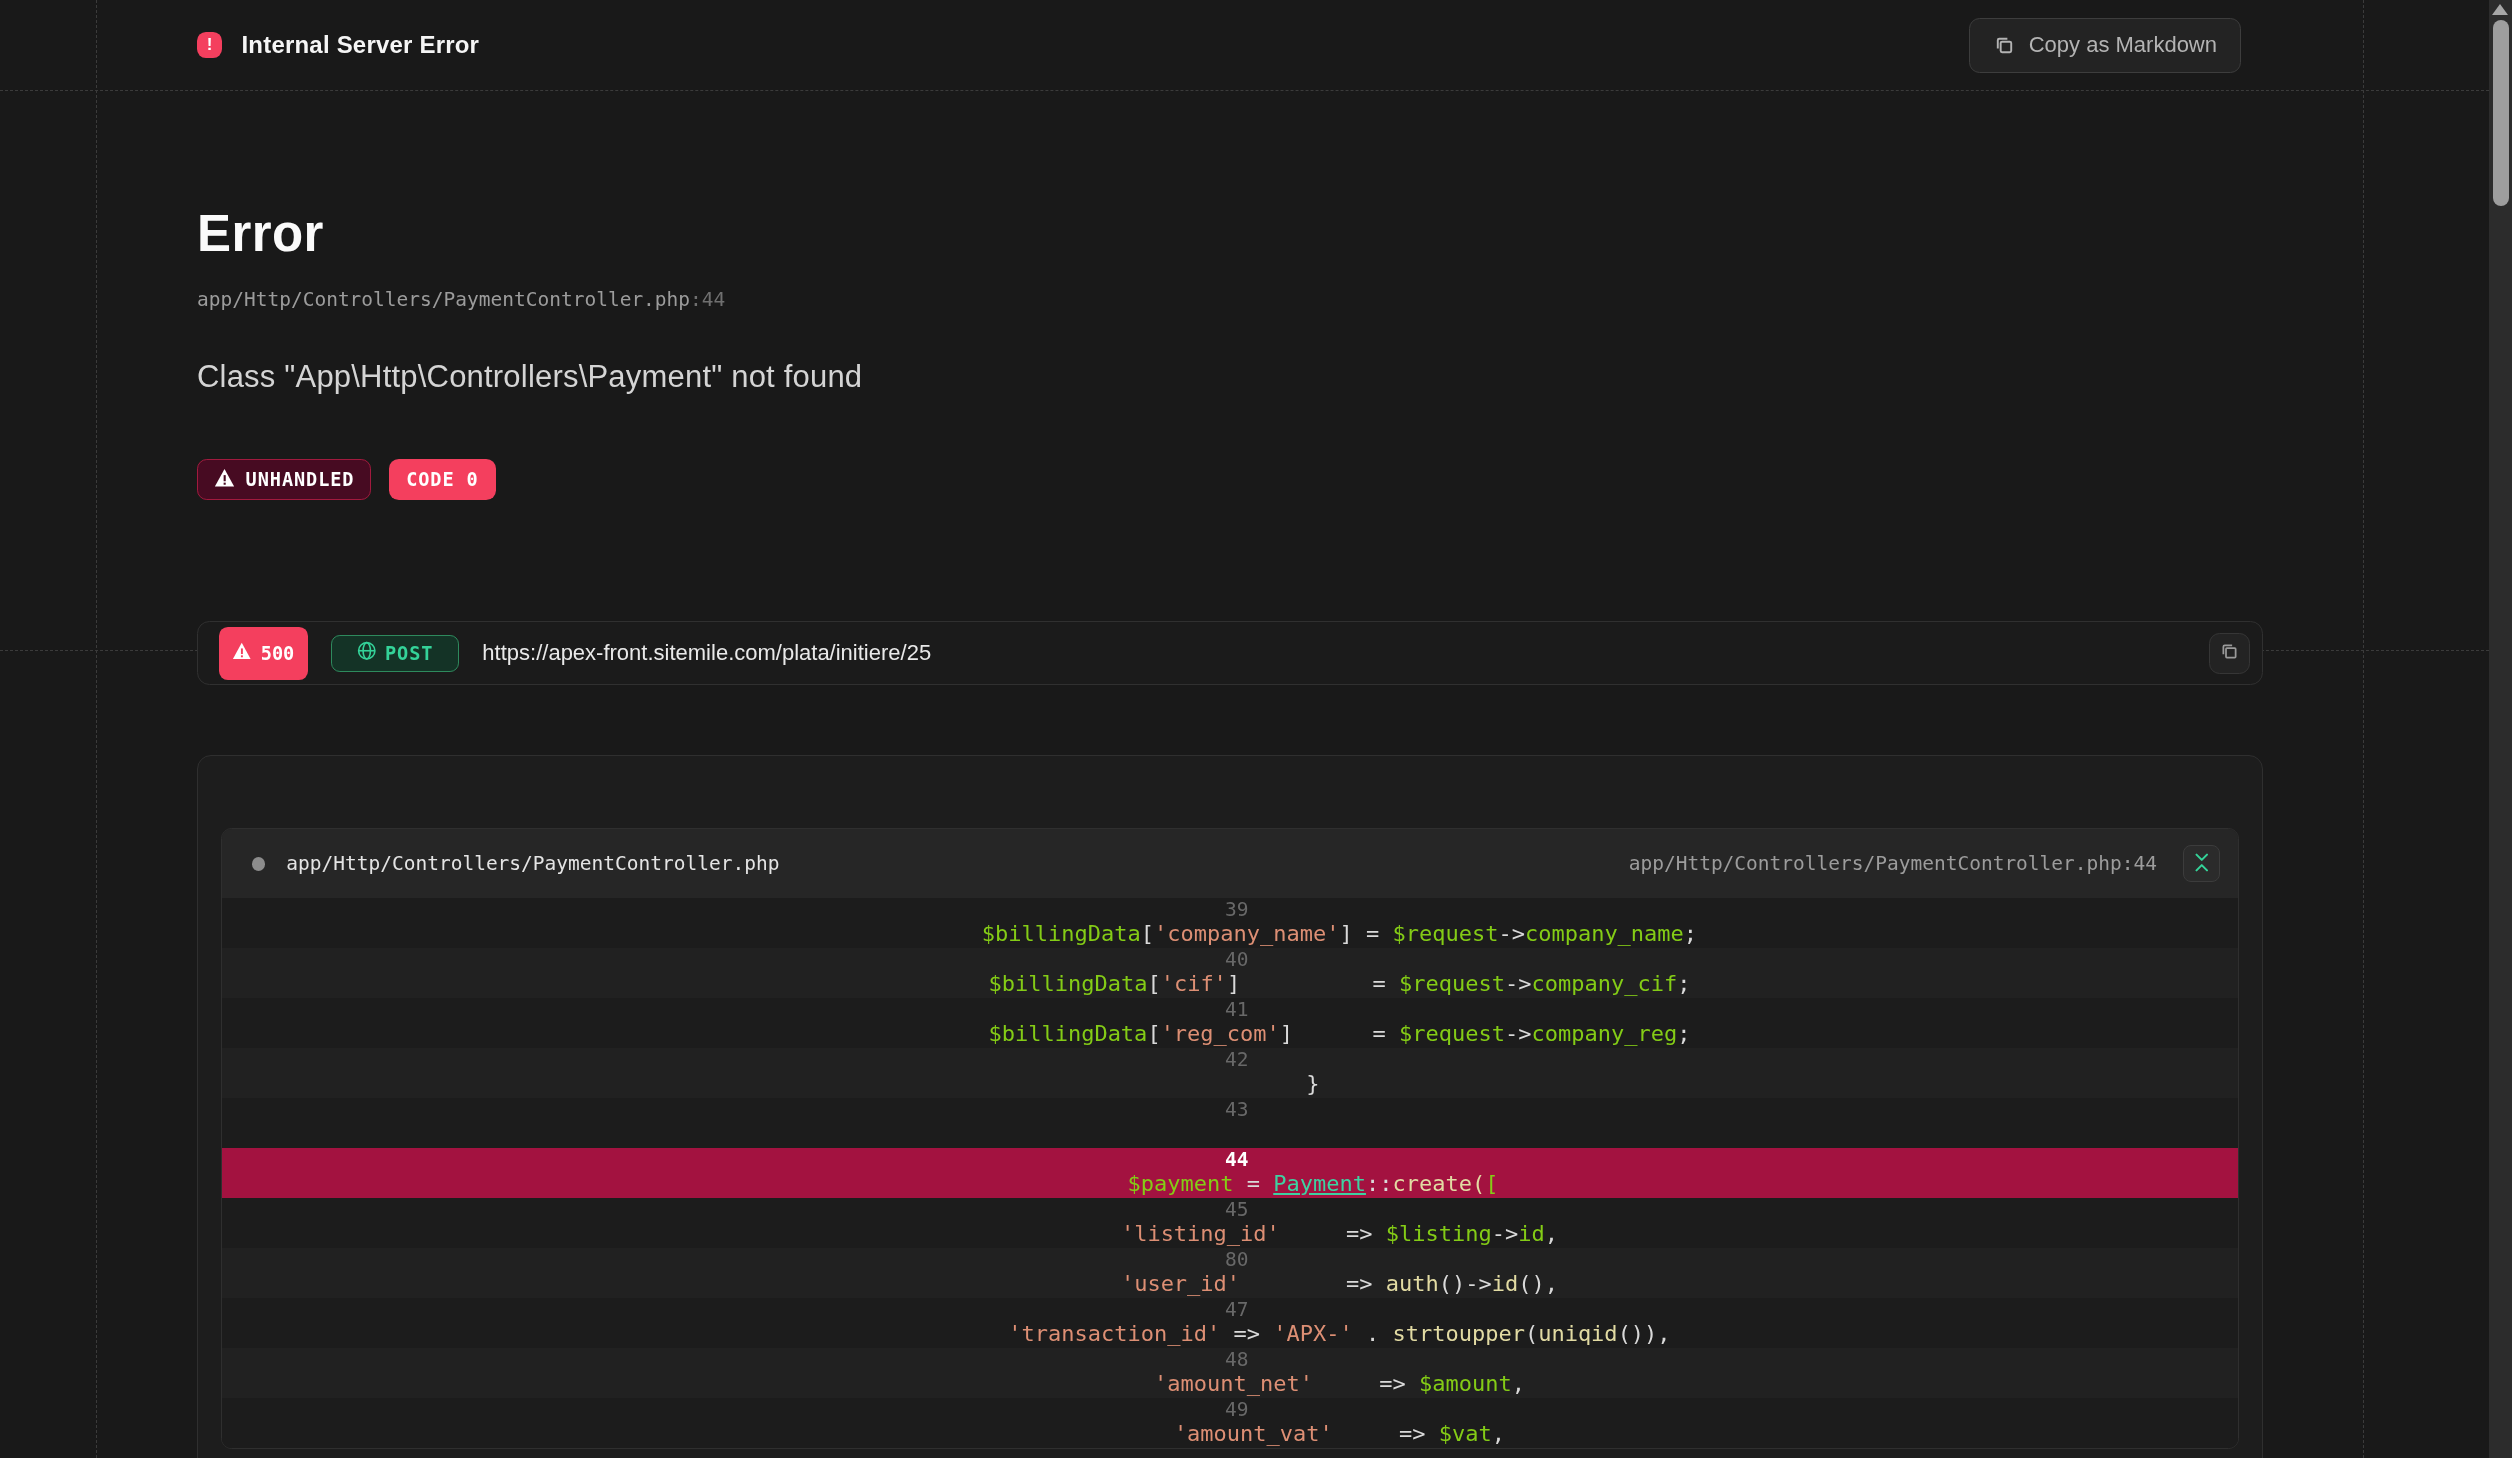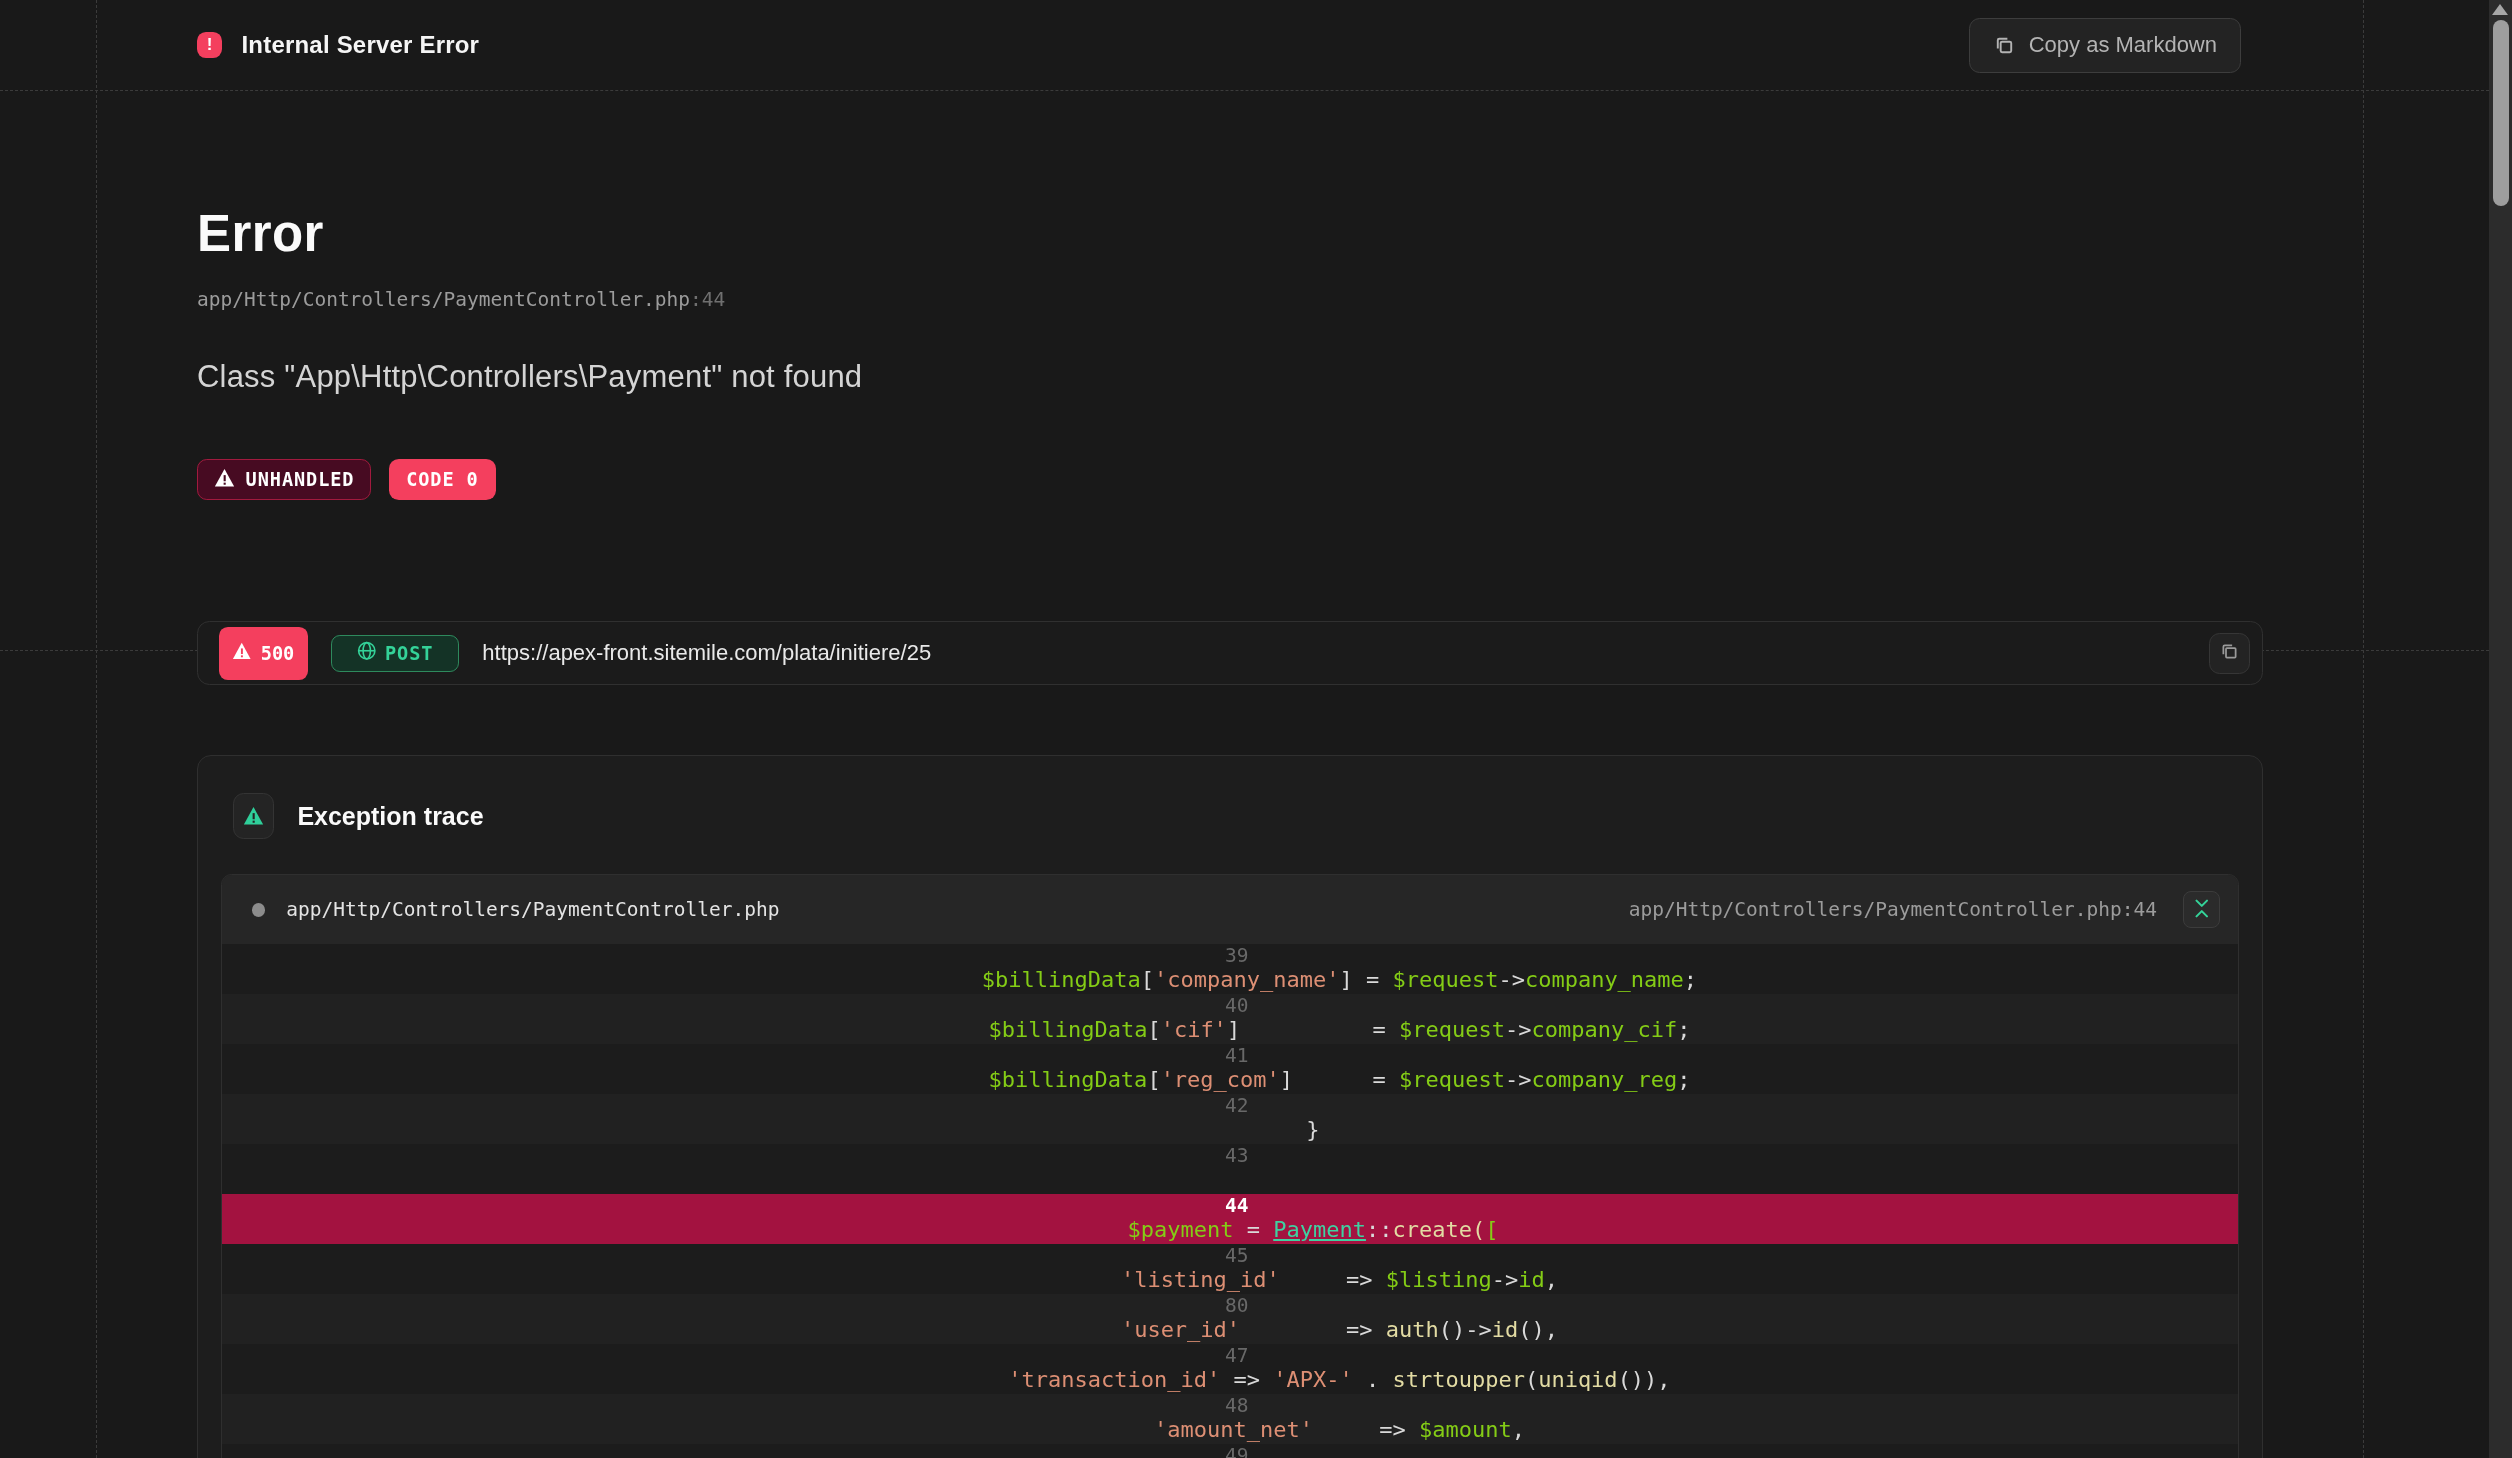--- a/index.html
+++ b/index.html
@@ -219,30 +219,20 @@
       <span>
         <svg width="21" height="21" viewBox="0 0 24 24" fill="none" stroke="#9a9a9a" stroke-width="2">
           <rect x="8" y="8" width="11" height="11" rx="1"></rect>
           <path d="M5 15V6.5A1.5 1.5 0 0 1 6.5 5H15"></path>
         </svg>
       </span>
     </button>
   </div>
 
   <div class="trace-card">
-    <div class="trace-header">
-      <div class="trace-icon-box">
-        <svg width="21" height="19.5" viewBox="0 0 24 22">
-          <path d="M12 1 L23 21 H1 Z" fill="#2fcf9a"></path>
-          <rect x="11" y="8" width="2.4" height="7" fill="#242424"></rect>
-          <rect x="11" y="16.6" width="2.4" height="2.4" fill="#242424"></rect>
-        </svg>
-      </div>
-      <div class="trace-title">Exception trace</div>
-    </div>
 
     <div class="code-frame">
       <div class="frame-header">
         <div class="frame-dot"></div>
         <div class="frame-file mono">app/Http/Controllers/PaymentController.php</div>
         <div class="frame-location mono">app/Http/Controllers/PaymentController.php:44</div>
         <button class="collapse-btn">
           <span>
             <svg width="19.5" height="21" viewBox="0 0 22 24" fill="none" stroke="#34d399" stroke-width="2.4" stroke-linecap="round" stroke-linejoin="round">
               <polyline points="5,3 11,9 17,3"></polyline>

